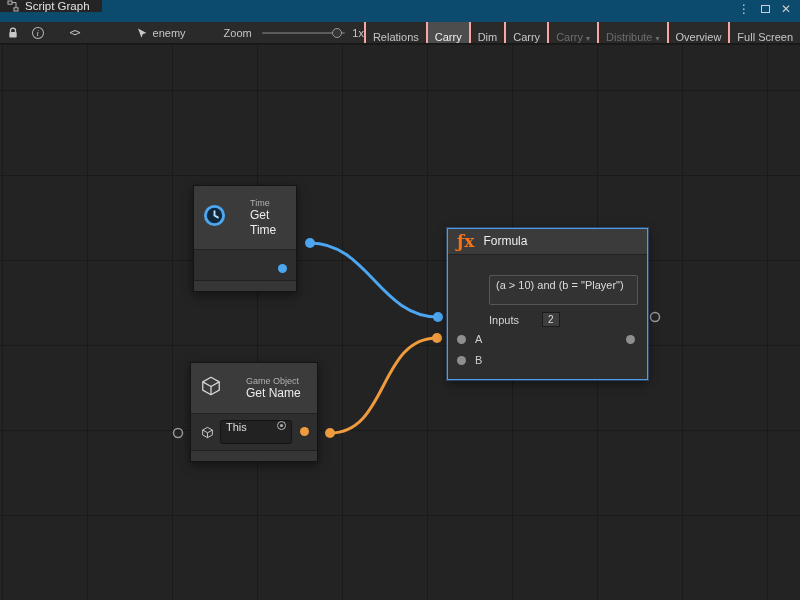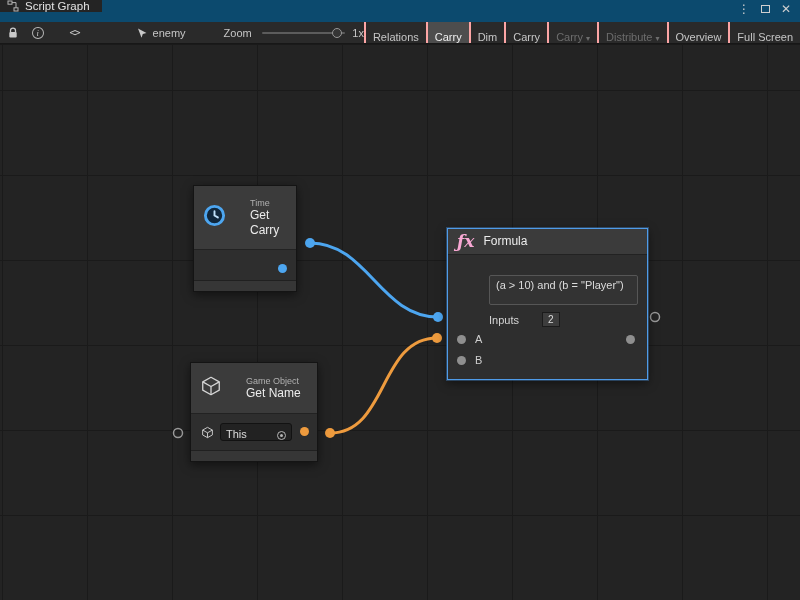--- a/index.html
+++ b/index.html
@@ -36,29 +36,29 @@
   .wires *{pointer-events:auto}
 
   
   .node{position:absolute;z-index:10;background:#2e2e2e;border:1px solid #141414;box-shadow:0 3px 9px rgba(0,0,0,.5)}
   .node.selected{border-color:var(--selection-blue,#4f9be8);box-shadow:0 0 0 1px rgba(80,155,232,.35),0 3px 9px rgba(0,0,0,.5)}
   .node-header{display:flex;align-items:center;gap:24px;background:#3b3b3b;padding:12px 9px;border-bottom:1px solid #222}
   .cat{font-size:9px;color:#b0b0b0;line-height:1.15}
   .ttl{font-size:12px;color:#ececec;line-height:1.2}
   .footer{background:#363636;border-top:1px solid #202020;height:11px}
   .port-dot{position:absolute;width:9px;height:9px;border-radius:50%}
-  .fx{font-family:"DejaVu Serif","Liberation Serif",serif;font-style:italic;font-weight:bold;font-size:17px;color:#f9a8d4;line-height:1}
+  .fx{font-family:"DejaVu Serif","Liberation Serif",serif;font-weight:bold;font-size:17px;color:#f97316;line-height:1}
   .expr{margin:20px 9px 5px 41px;background:#333;border:1px solid #565656;border-radius:2px;padding:2px 6px;font-size:11px;color:#dcdcdc;line-height:1.3;min-height:30px}
   .inputs-row{margin-left:41px;display:flex;align-items:center;gap:23px;font-size:11px;color:#d5d5d5;height:19px}
   .count-box{background:#3d3d3d;border:1px solid #1b1b1b;padding:0 5px;font-size:10px;height:15px;display:flex;align-items:center;color:#ddd}
   .port-row{position:relative;height:21px;font-size:11px;color:#cfcfcf}
   .port-row .pl{position:absolute;left:27px;top:4px}
   .gtbody{position:relative;height:30px}
   .gnbody{position:relative;height:36px;display:flex;align-items:center;padding:0 10px;gap:6px}
-  .obj-field{display:flex;align-items:flex-end;justify-content:space-between;width:72px;height:18px;background:#222;border:1px solid #121212;border-radius:3px;padding:0 5px;font-size:11px;color:#ddd}
+  .obj-field{display:flex;align-items:flex-start;justify-content:space-between;width:72px;height:24px;background:#222;border:1px solid #121212;border-radius:3px;padding:0 5px;font-size:11px;color:#ddd}
   .target-icon{width:9px;height:9px;border:1px solid #b5b5b5;border-radius:50%;position:relative;flex:none}
   .target-icon::after{content:"";position:absolute;inset:2px;background:#b5b5b5;border-radius:50%}
 </style>
 </head>
 <body>
 
 <div class="titlebar">
   <div class="tab">
     <span class="ticon">
       <svg width="12" height="12" viewBox="0 0 12 12" fill="none" stroke="#b5b5b5" stroke-width="1">
@@ -149,21 +149,21 @@
 <div class="node" style="left:193px;top:185px;width:104px">
   <div class="node-header">
     <span>
       <svg width="23" height="23" viewBox="0 0 24 24">
           <circle cx="12" cy="12" r="9.5" fill="#10273c" stroke="#4da6f0" stroke-width="3"></circle>
           <path d="M12 7.5 V12 L15.5 14" stroke="#bfe0fa" stroke-width="2" fill="none" stroke-linecap="round"></path>
         </svg>
     </span>
     <div>
       <div class="cat">Time</div>
-      <div class="ttl">Get Carry</div>
+      <div class="ttl">Get Time</div>
     </div>
   </div>
   <div class="gtbody">
     <span class="port-dot" style="right:9px;top:14px;background:var(--wire-blue,#4da6f0)"></span>
   </div>
   <div class="footer"></div>
 </div>
 
 <div class="node selected" style="left:447px;top:228px;width:201px;height:152px">
   <div class="node-header" style="padding:4px 9px;gap:9px">

